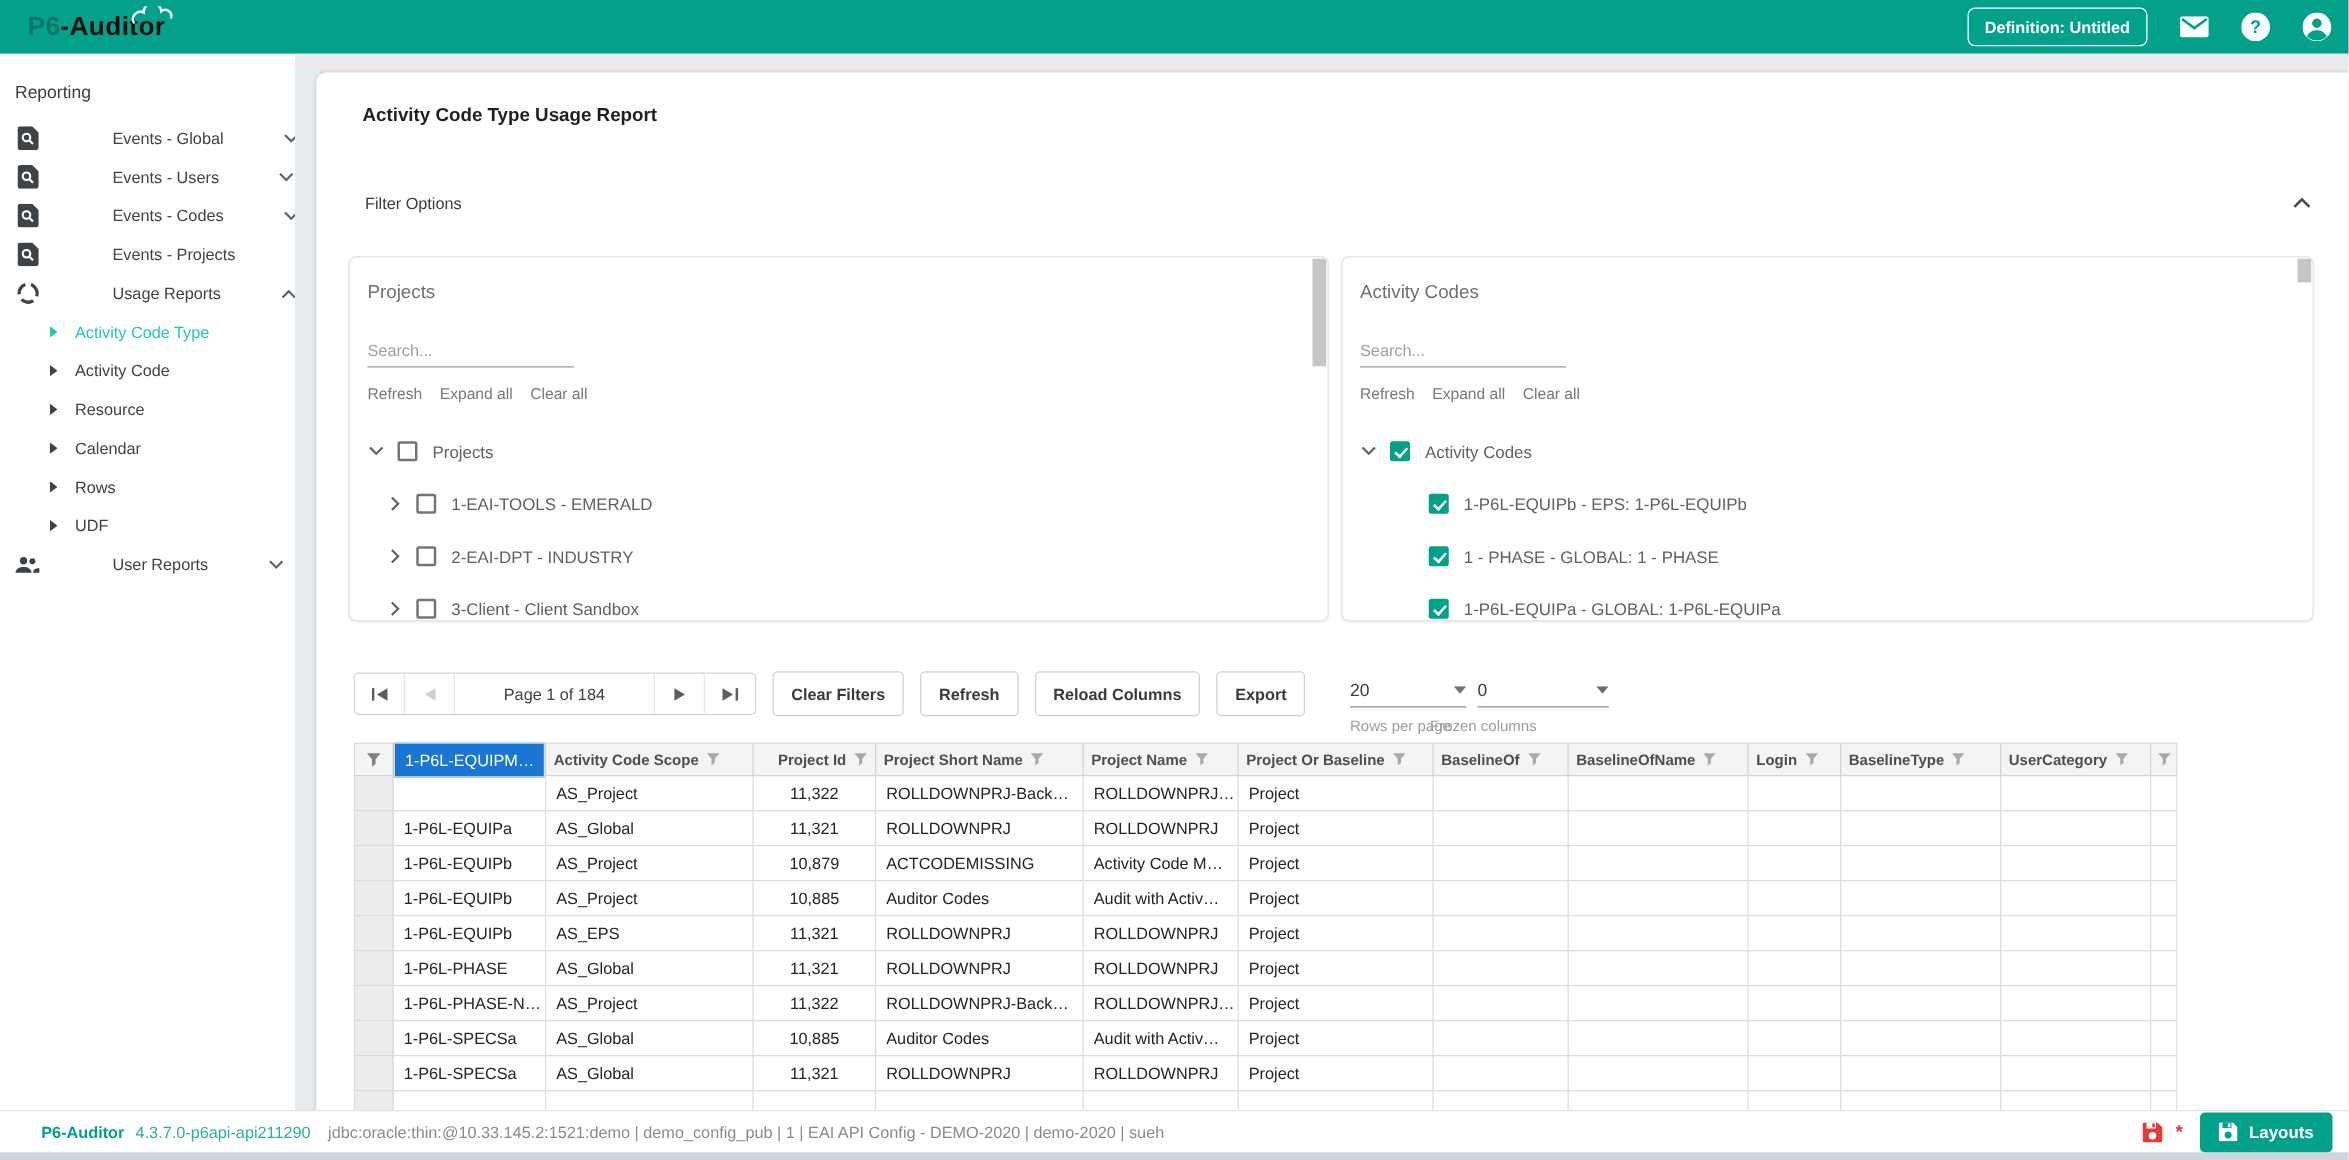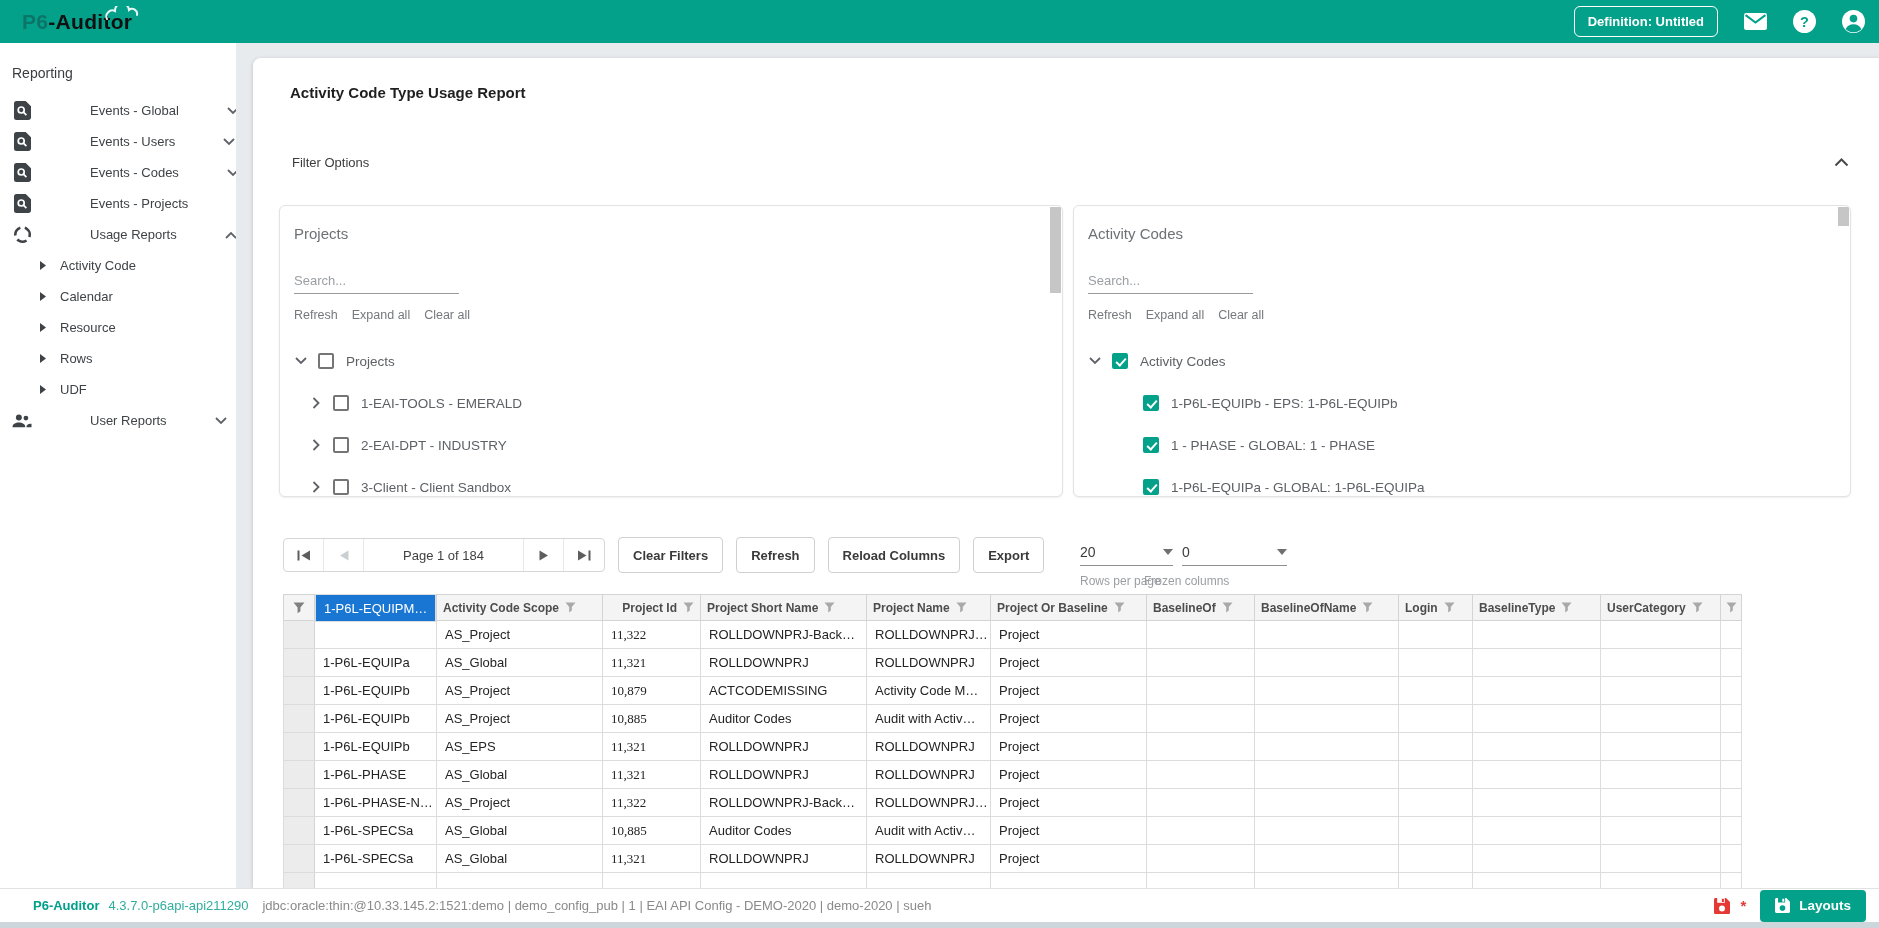--- a/index.html
+++ b/index.html
@@ -83,21 +83,21 @@
   .grid-wrap{position:absolute;left:30px;top:536px;width:1459px;height:294px;overflow:hidden;}
   table.grid{border-collapse:collapse;table-layout:fixed;width:1458px;}
   .grid th{height:26px;background:#f4f4f4;border:1px solid #d4d4d4;font-size:12px;color:#4d4d4d;padding:0 6px;text-align:left;cursor:pointer;}
   .grid th .hwrap{display:flex;align-items:center;gap:6px;overflow:hidden;}
   .grid th.h-right .hwrap{justify-content:flex-end;}
   .grid th .htext{white-space:nowrap;overflow:hidden;font-weight:bold;}
   .grid th.lead,.grid th.trail{padding:0;text-align:center;}
   .grid th.lead .hwrap,.grid th.trail .hwrap{justify-content:center;}
   .grid td{height:28px;border:1px solid #dcdcdc;font-size:13px;color:#242424;padding:0 8px;white-space:nowrap;overflow:hidden;background:#fff;cursor:pointer;}
   .grid td.lead{background:#ececec;border-right:1px solid #d4d4d4;cursor:default;}
-  .grid td.num{text-align:left;font-family:Liberation Serif, serif;}
+  .grid td.num{text-align:center;}
   .grid td.sel{background:var(--blue-sel);color:#fff;}
   .funnel{display:inline-flex;flex:none;}
 
   
   .footer{position:absolute;left:0;bottom:6px;width:100%;height:34px;background:#fff;border-top:1px solid #e2e2e2;display:flex;align-items:center;}
   .f-app{margin-left:33px;font-size:13px;font-weight:bold;color:var(--teal-text);white-space:nowrap;}
   .f-ver{margin-left:9px;font-size:13px;color:#2fae9d;white-space:nowrap;}
   .f-conn{margin-left:14px;font-size:13px;color:#8a8a8a;white-space:nowrap;}
   .f-right{margin-left:auto;display:flex;align-items:center;margin-right:13px;}
   .f-save{display:flex;color:var(--red);cursor:pointer;}
@@ -212,43 +212,51 @@
               <circle cx="9.5" cy="9.5" r="7.2" fill="none" stroke="#3e4347" stroke-width="2.6" stroke-dasharray="10 4.5" transform="rotate(-60 9.5 9.5)"></circle>
             </svg>
           </span>
           <span class="lbl">Usage Reports</span>
           <span class="chev">
             <svg width="12" height="8" viewBox="0 0 12 8">
               <path d="M1 7l5-5 5 5" fill="none" stroke="currentColor" stroke-width="1.8"></path>
             </svg>
           </span>
         </div>
+        <div class="side-sub selected">
+          <span class="tri">
+            <svg width="6" height="9" viewBox="0 0 6 9">
+              <path d="M0 0l6 4.5L0 9z" fill="currentColor"></path>
+            </svg>
+          </span>
+          <span>Activity Code Type</span>
+        </div>
         <div class="side-sub">
           <span class="tri">
             <svg width="6" height="9" viewBox="0 0 6 9">
               <path d="M0 0l6 4.5L0 9z" fill="currentColor"></path>
             </svg>
           </span>
           <span>Activity Code</span>
         </div>
         <div class="side-sub">
           <span class="tri">
             <svg width="6" height="9" viewBox="0 0 6 9">
               <path d="M0 0l6 4.5L0 9z" fill="currentColor"></path>
             </svg>
           </span>
-          <span>Calendar</span>
+          <span>Resource</span>
         </div>
         <div class="side-sub">
           <span class="tri">
             <svg width="6" height="9" viewBox="0 0 6 9">
               <path d="M0 0l6 4.5L0 9z" fill="currentColor"></path>
             </svg>
           </span>
-          <span>Resource</span>
+          <span>Calendar</span>
         </div>
         <div class="side-sub">
           <span class="tri">
             <svg width="6" height="9" viewBox="0 0 6 9">
               <path d="M0 0l6 4.5L0 9z" fill="currentColor"></path>
             </svg>
           </span>
           <span>Rows</span>
         </div>
         <div class="side-sub">

